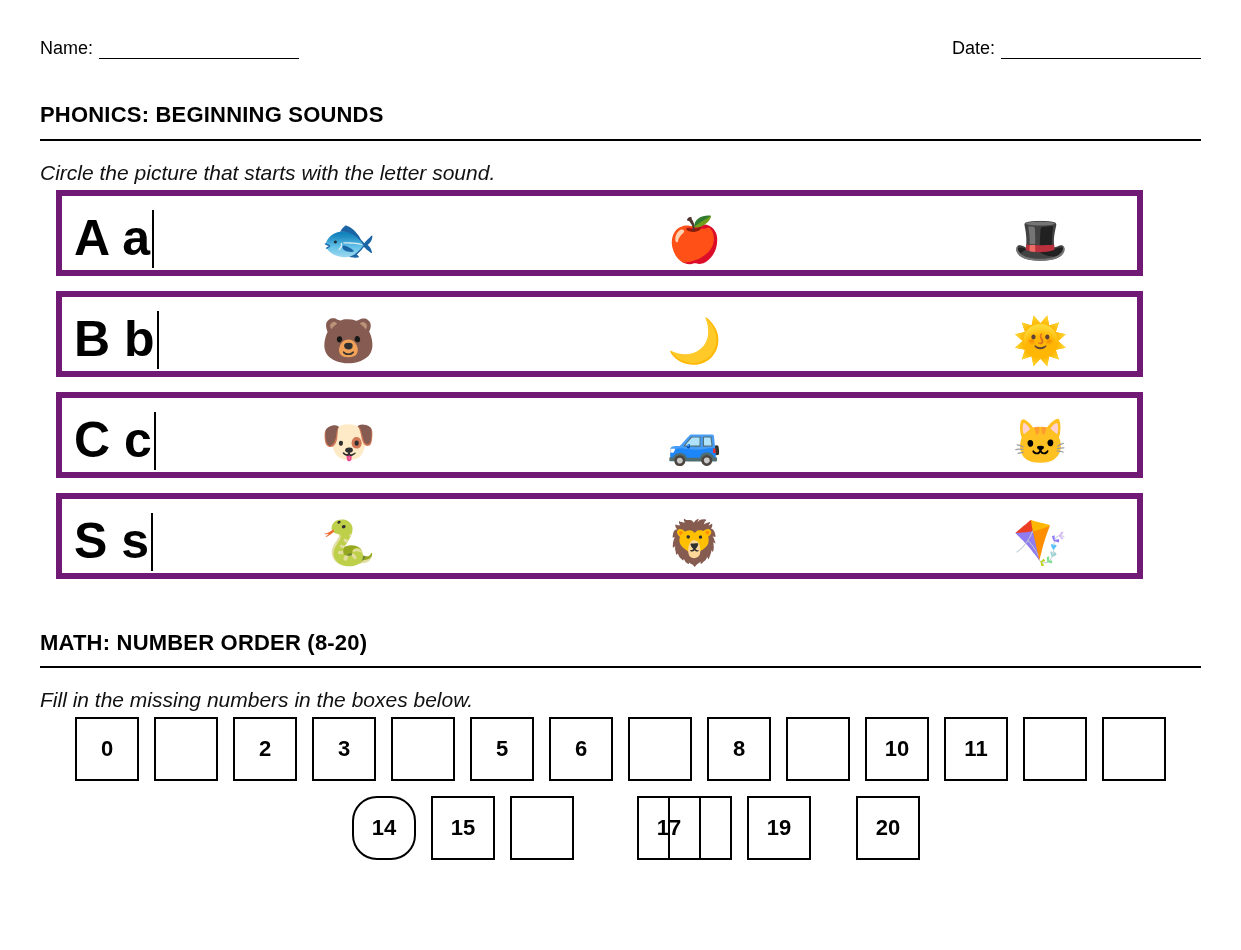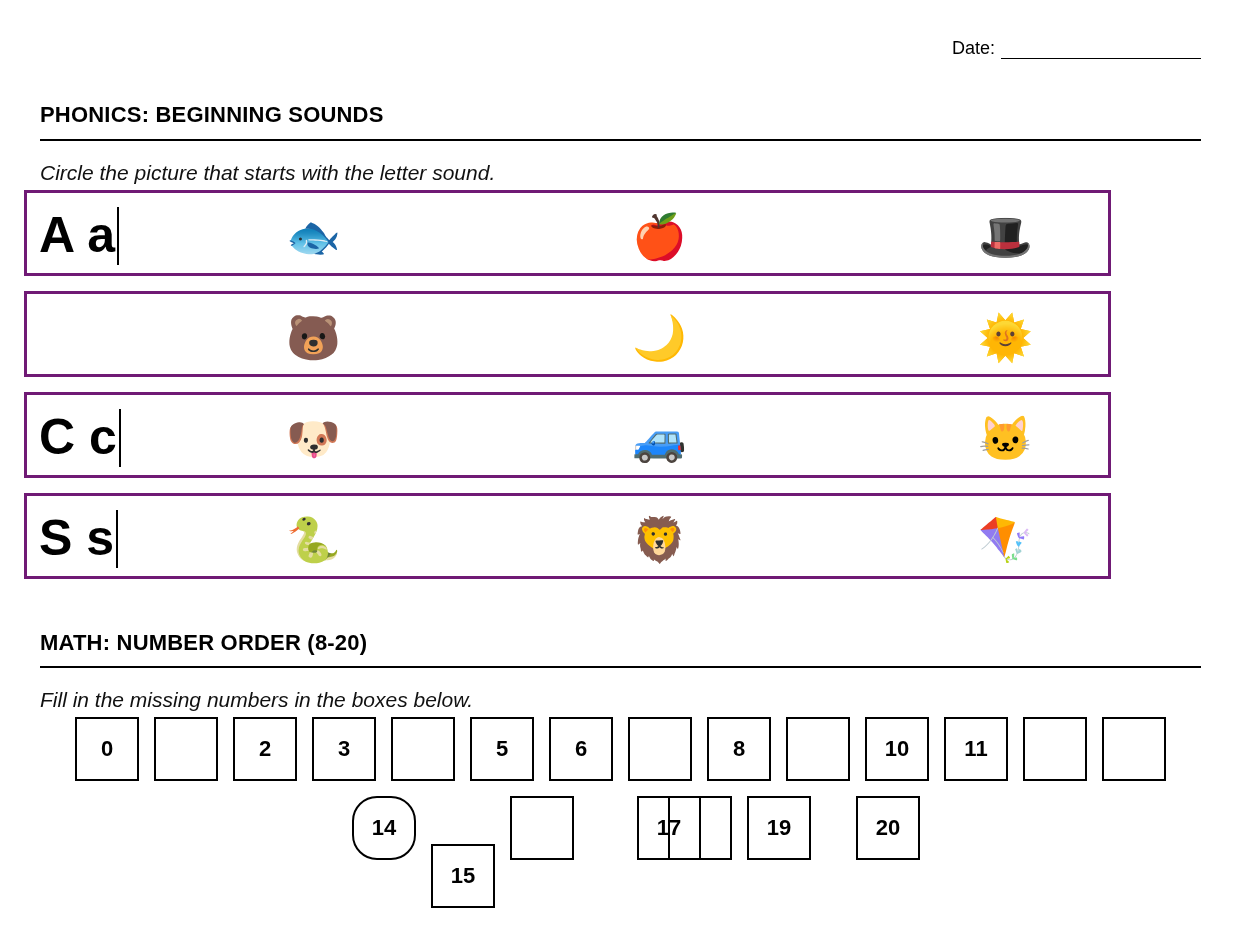--- a/index.html
+++ b/index.html
@@ -9,48 +9,53 @@
   .header-row { position: absolute; left: 40px; top: 38px; width: 1161px; height: 24px; }
   .field { position: absolute; top: 0; display: flex; align-items: flex-end; font-size: 18px; }
   .field.name { left: 0; }
   .field.date { right: 0; }
   .field .line { display: inline-block; width: 200px; border-bottom: 1px solid #000; height: 18px; margin-left: 6px; }
 
   .section-title { position: absolute; left: 40px; width: 1161px; font-size: 22px; font-weight: bold; letter-spacing: 0.2px; }
   .section-rule { position: absolute; left: 40px; width: 1161px; height: 2px; background: #000; }
   .instructions { position: absolute; left: 40px; font-size: 21px; font-style: italic; color: #111; }
 
-  .phonics-row { position: absolute; left: 24px; width: 1087px; height: 86px; border: 3px solid #701a75; }
+  .phonics-row { position: absolute; left: 56px; width: 1087px; height: 86px; border: 6px solid #701a75; }
   .letters { position: absolute; left: 12px; top: 14px; font-size: 50px; font-weight: bold; line-height: 56px; height: 58px; padding-right: 2px; border-right: 2px solid #000; white-space: pre; }
   .pic { position: absolute; top: 18px; width: 52px; height: 52px; font-size: 44px; line-height: 52px; text-align: center; }
 
   .num-box { position: absolute; width: 64px; height: 64px; border: 2px solid #000; display: flex; align-items: center; justify-content: center; font-size: 22px; font-weight: bold; }
 </style>
 </head>
 <body>
 
 <div class="header-row">
+  <div class="field name">
+    <span>Name:</span>
+    <span class="line"></span>
+  </div>
   <div class="field date">
     <span>Date:</span>
     <span class="line"></span>
   </div>
 </div>
 
 <div class="section-title" style="top:102px;">PHONICS: BEGINNING SOUNDS</div>
 <div class="section-rule" style="top:139px;"></div>
 <div class="instructions" style="top:161px;">Circle the picture that starts with the letter sound.</div>
 
 <div class="phonics-row" style="top:190px;">
   <div class="letters">A a</div>
   <div class="pic" style="left:259px;">🐟</div>
   <div class="pic" style="left:605px;">🍎</div>
   <div class="pic" style="left:951px;">🎩</div>
 </div>
 
 <div class="phonics-row" style="top:291px;">
+  <div class="letters">B b</div>
   <div class="pic" style="left:259px;">🐻</div>
   <div class="pic" style="left:605px;">🌙</div>
   <div class="pic" style="left:951px;">🌞</div>
 </div>
 
 <div class="phonics-row" style="top:392px;">
   <div class="letters">C c</div>
   <div class="pic" style="left:259px;">🐶</div>
   <div class="pic" style="left:605px;">🚙</div>
   <div class="pic" style="left:951px;">🐱</div>
@@ -76,18 +81,18 @@
 <div class="num-box" style="left:549px;top:717px;">6</div>
 <div class="num-box" style="left:628px;top:717px;"></div>
 <div class="num-box" style="left:707px;top:717px;">8</div>
 <div class="num-box" style="left:786px;top:717px;"></div>
 <div class="num-box" style="left:865px;top:717px;">10</div>
 <div class="num-box" style="left:944px;top:717px;">11</div>
 <div class="num-box" style="left:1023px;top:717px;"></div>
 <div class="num-box" style="left:1102px;top:717px;"></div>
 
 <div class="num-box" style="left:352px;top:796px;border-radius:25px;">14</div>
-<div class="num-box" style="left:431px;top:796px;margin-top:48px;">15</div>
+<div class="num-box" style="left:431px;top:796px;">15</div>
 <div class="num-box" style="left:510px;top:796px;"></div>
 <div class="num-box" style="left:589px;top:796px;margin-left:48px;">17</div>
 <div class="num-box" style="left:668px;top:796px;"></div>
 <div class="num-box" style="left:747px;top:796px;">19</div>
 <div class="num-box" style="left:856px;top:796px;">20</div>
 
 </body></html>

